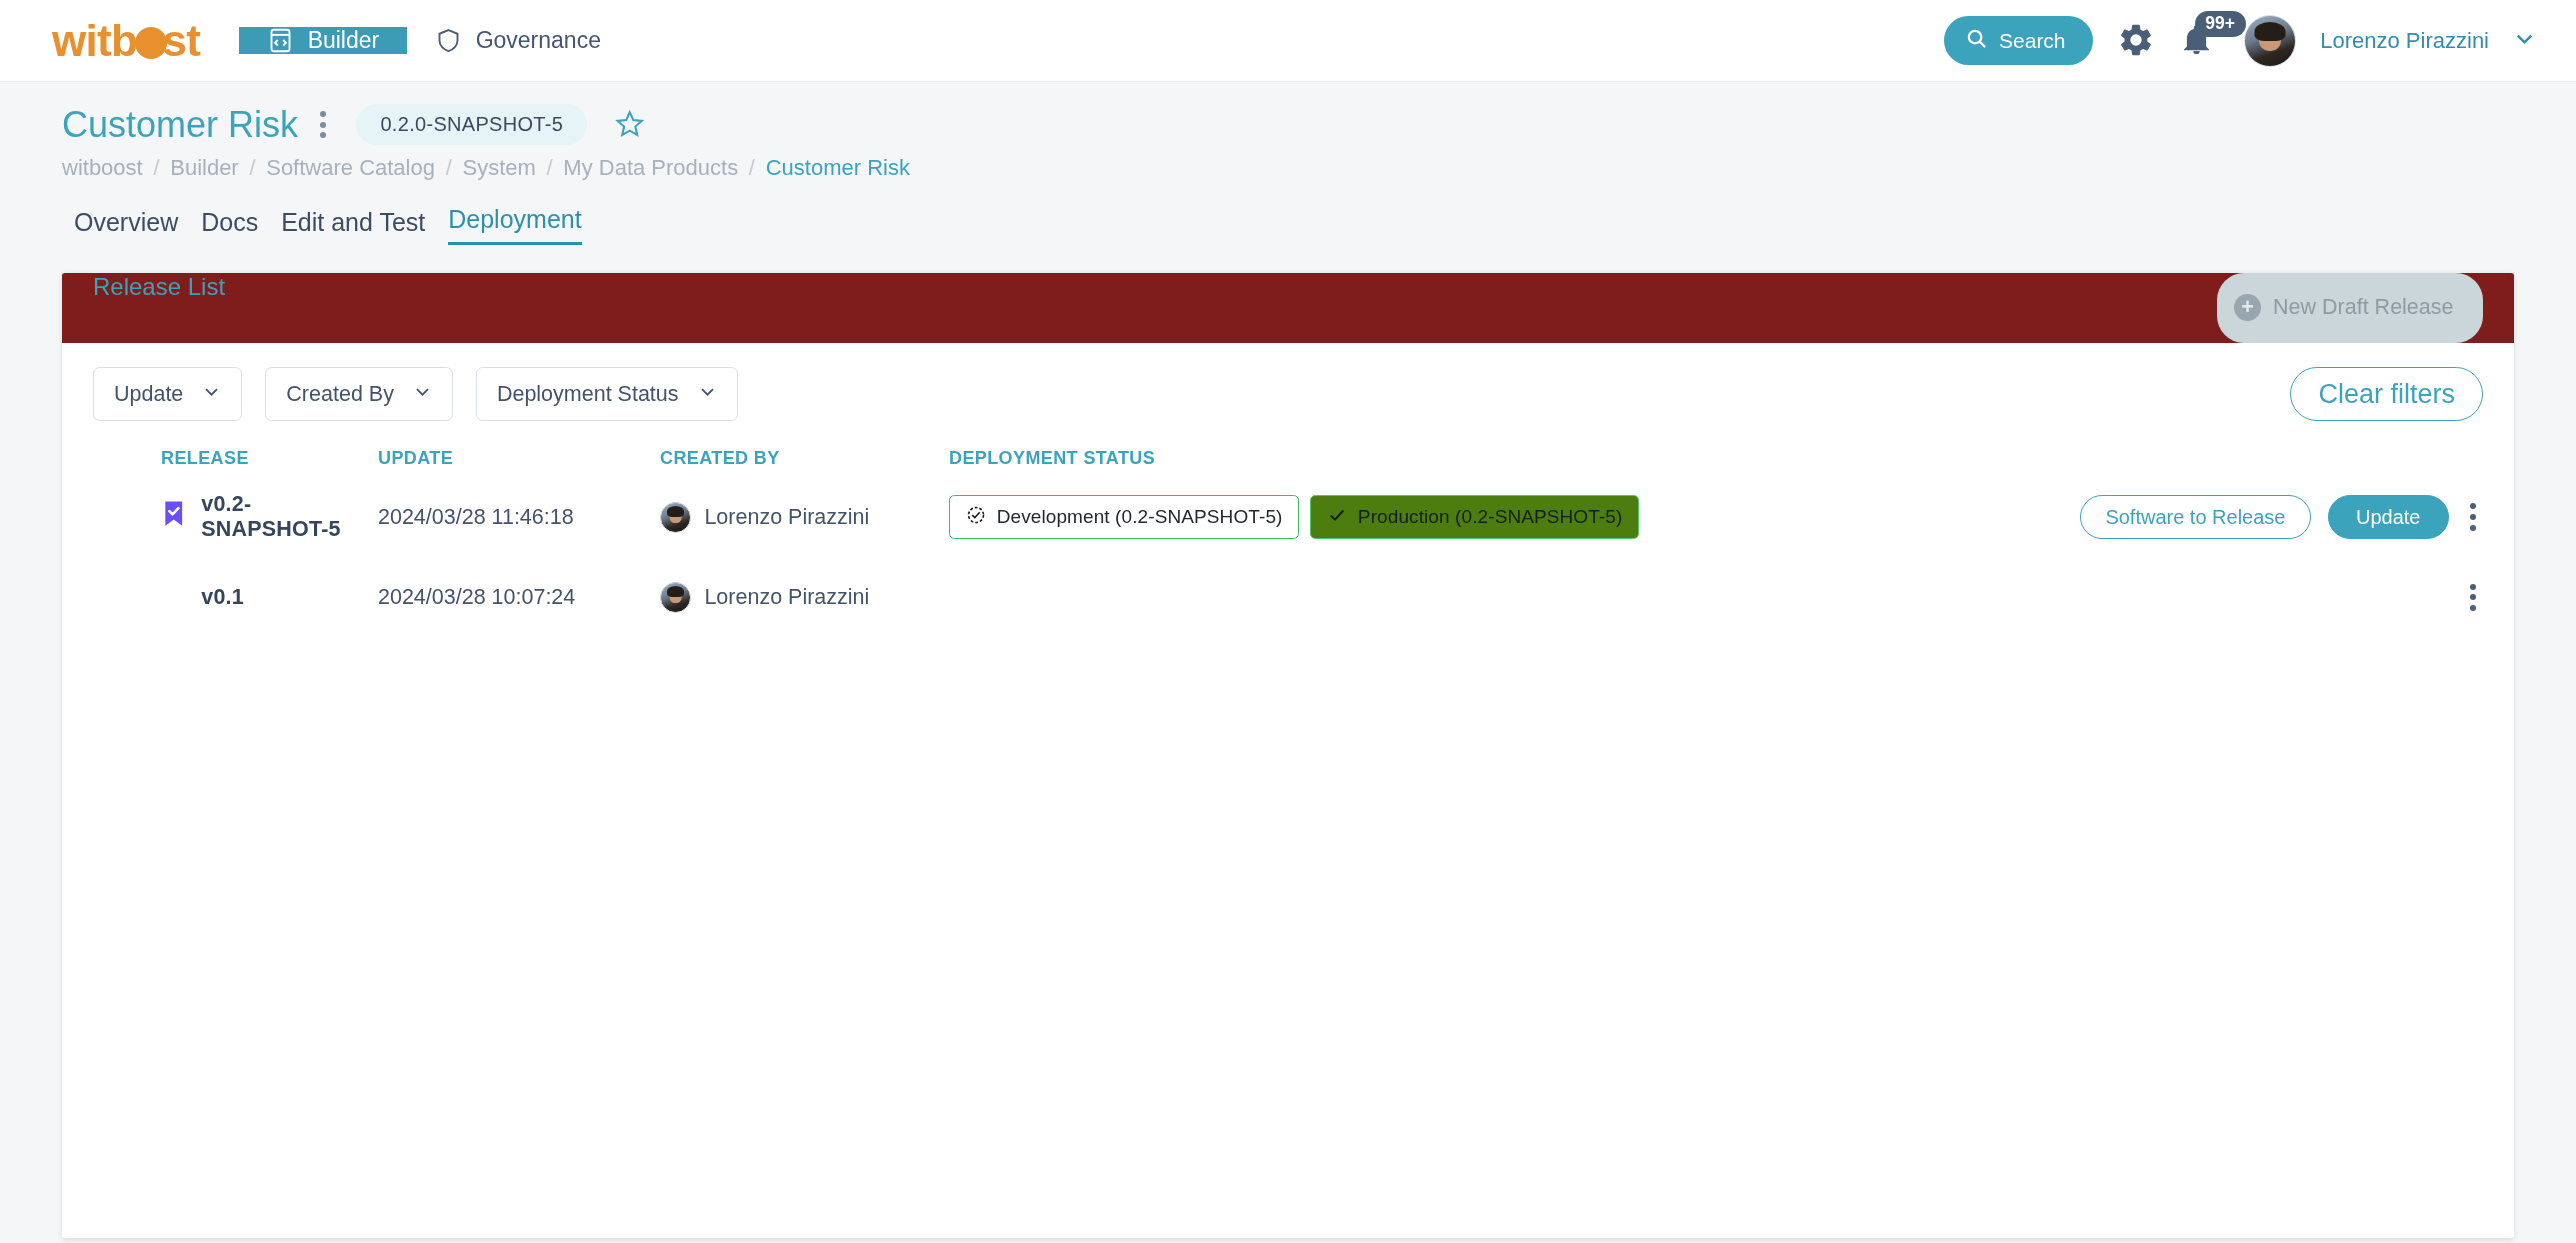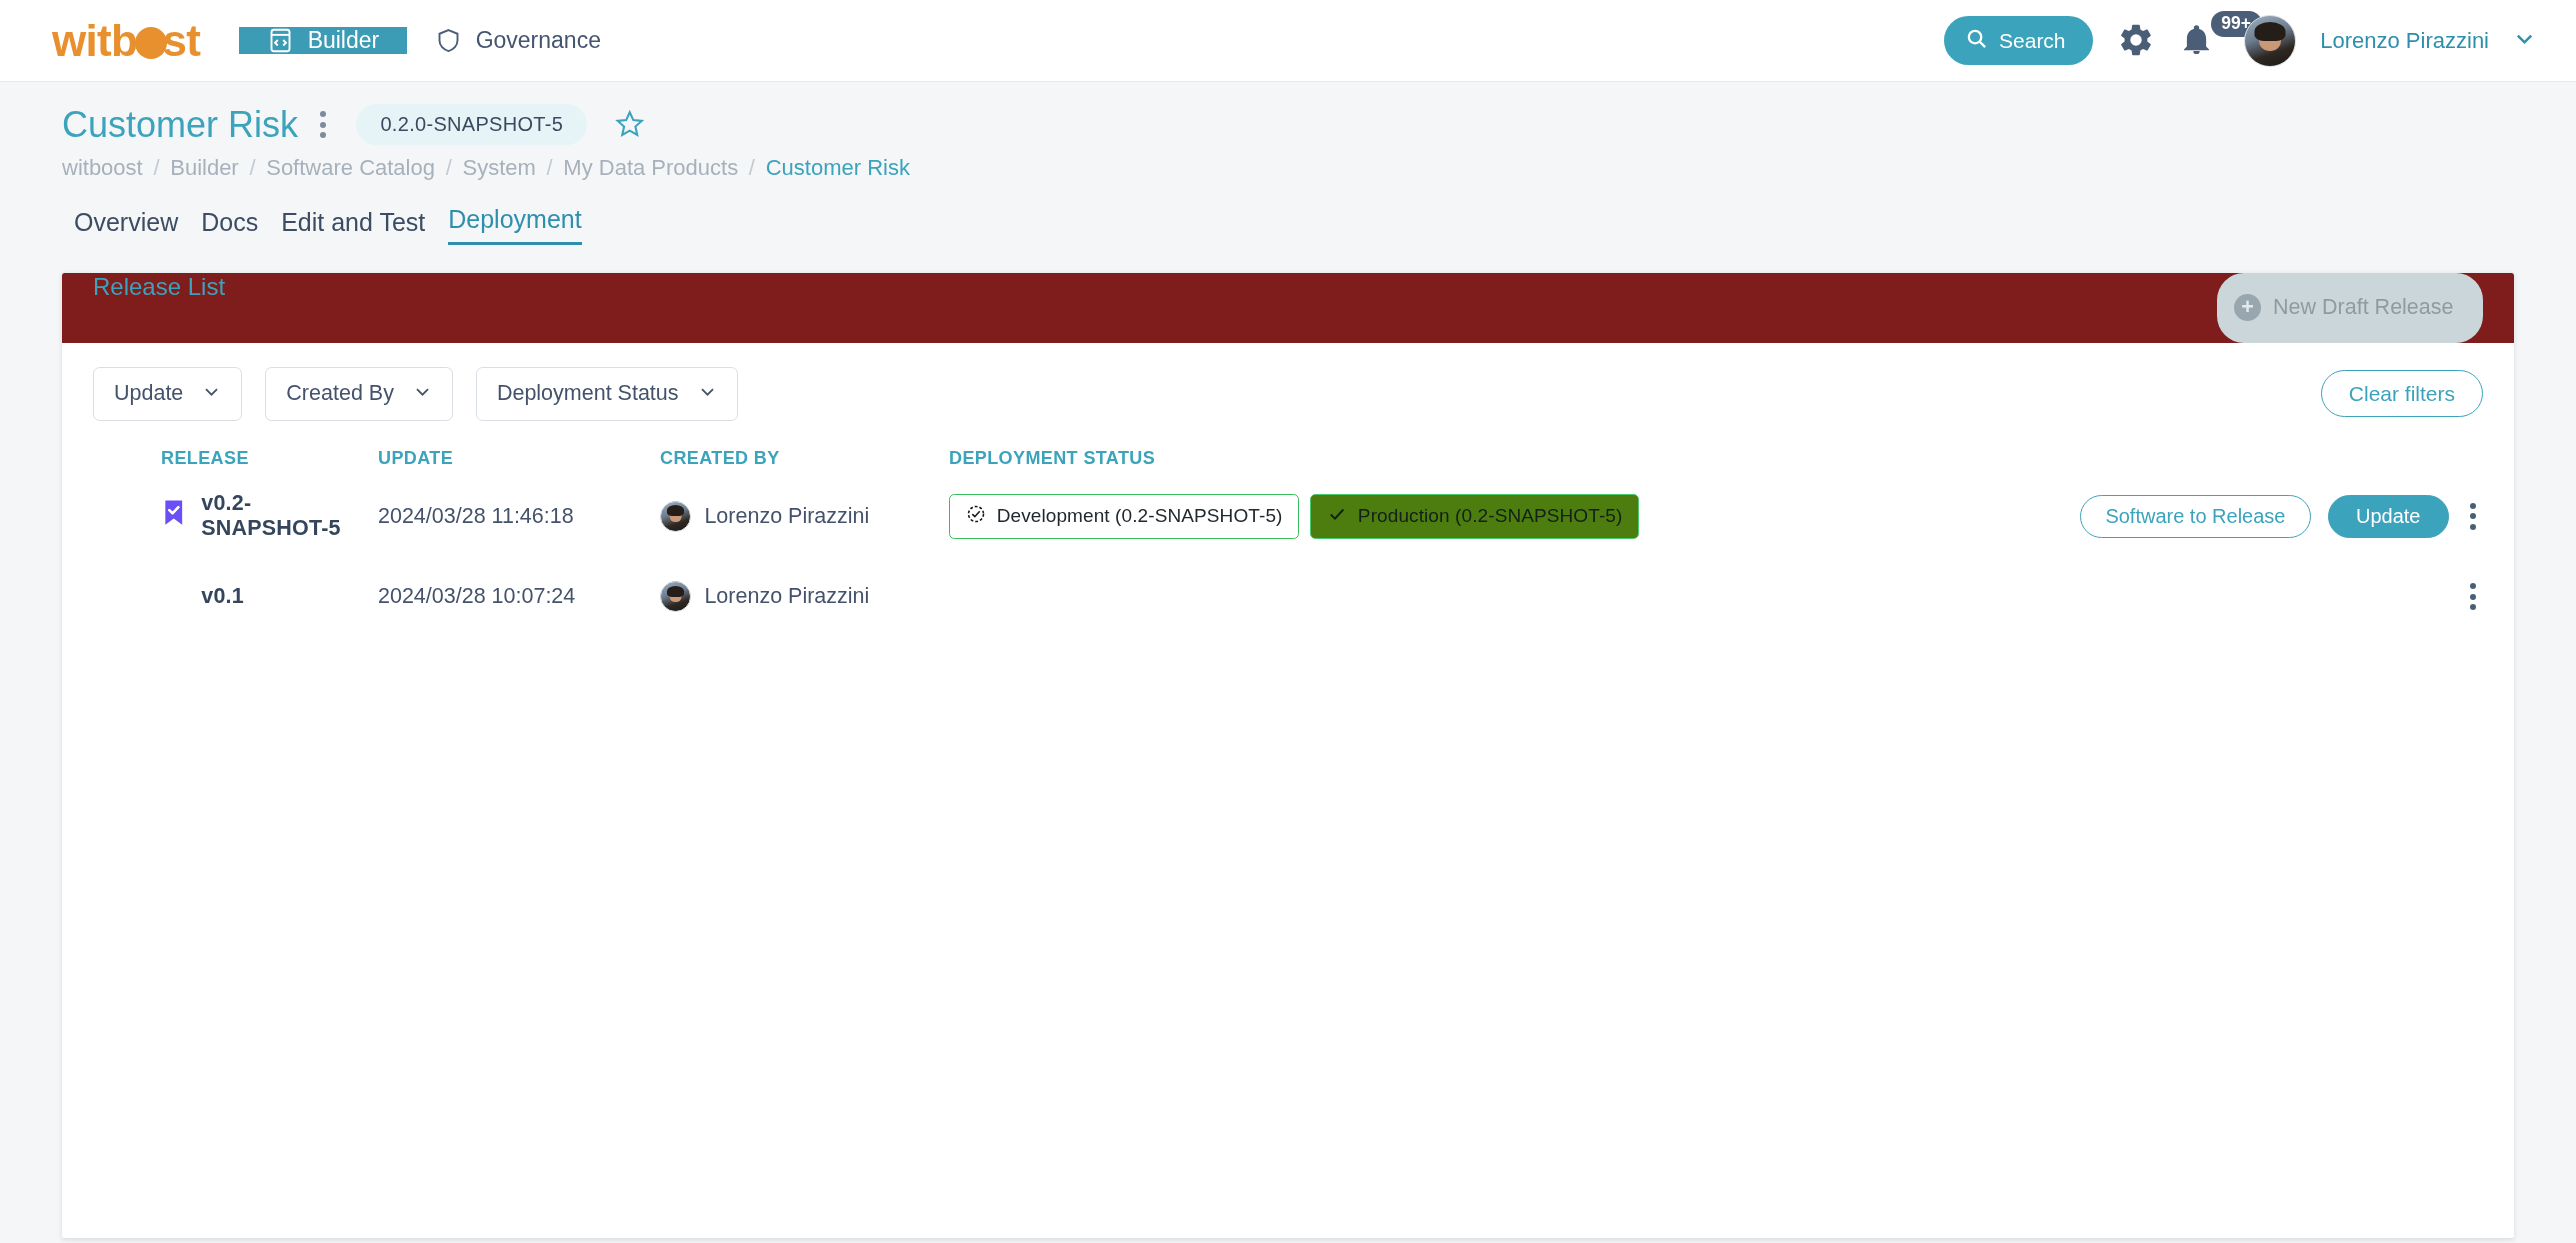--- a/index.html
+++ b/index.html
@@ -66,21 +66,21 @@
     color: #fff;
     border-radius: 27px;
     padding: 10.7px 27px 10.7px 21.5px;
     font-size: 21px;
     cursor: pointer;
   }
   .icon-btn { cursor: pointer; display:flex; align-items:center; position: relative; }
   .bell-wrap { position: relative; margin-right: 6.7px;}
   .badge {
     position: absolute;
-    top: -10.7px; left: 32px;
+    top: -10.7px; left: 16px;
     background: #4A5E78;
     color: #fff;
     border-radius: 17.5px;
     padding: 3.4px 10.7px 4.7px;
     font-size: 17.5px;
     font-weight: bold;
     line-height: 1;
   }
   .avatar {
     width: 52px; height: 52px;
@@ -194,21 +194,21 @@
     cursor: pointer;
     background: #fff;
   }
   .filter .cv { color: #44536B; font-size: 17.5px; }
   .clear-filters {
     margin-left: auto;
     border: 1.3px solid #3CA3BC;
     color: #3CA3BC;
     border-radius: 27px;
     padding: 10.7px 27px;
-    font-size: 21px;
+    font-size: 27px;
     background: #fff;
     cursor: pointer;
   }
 
   
   table.rel { width: 100%; border-collapse: collapse; table-layout: fixed; margin-top: 27px; }
   table.rel th {
     color: #3CA3BC;
     font-size: 18px;
     font-weight: bold;

